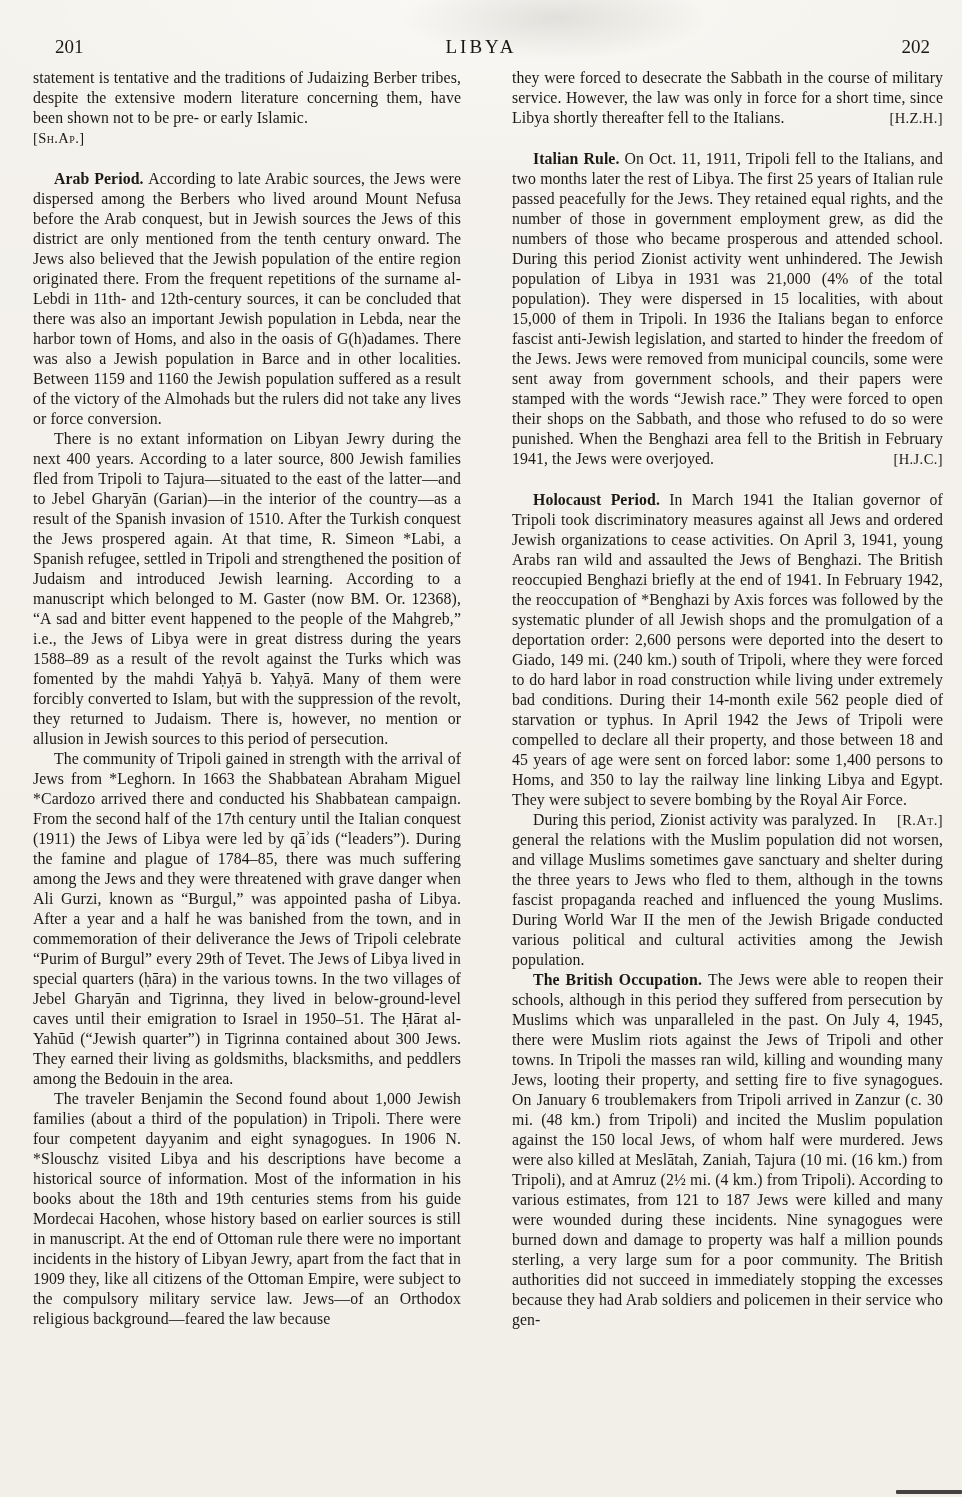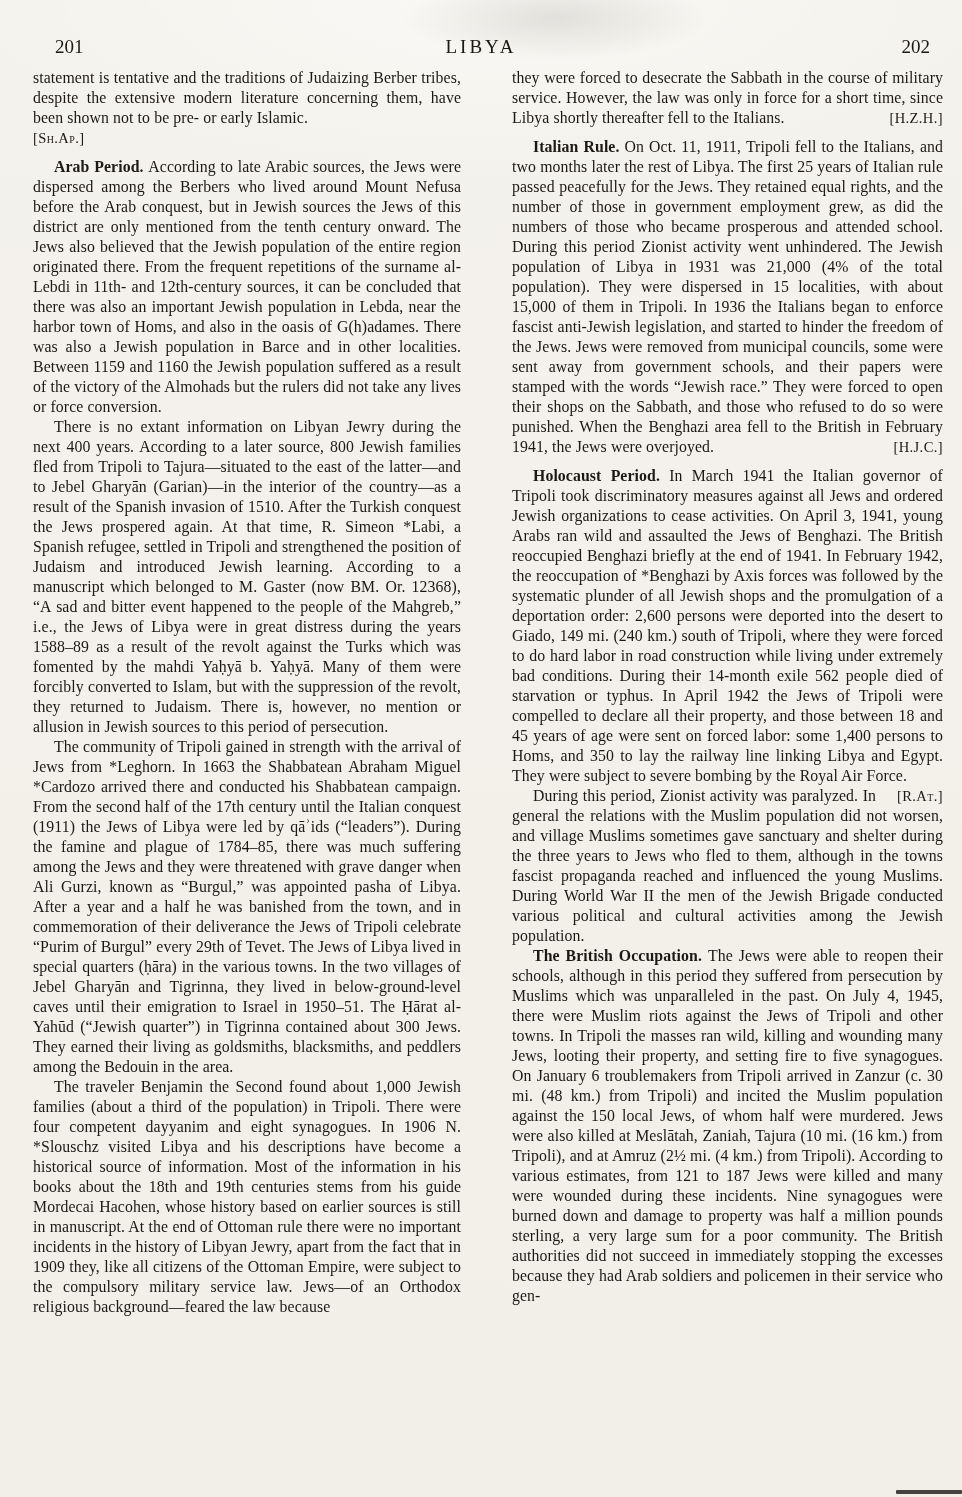--- a/index.html
+++ b/index.html
@@ -31,21 +31,21 @@
   .column.left  { left: 33px;  width: 428px; }
   .column.right { left: 512px; width: 431px; }
   p.para {
     margin: 0;
     font-size: 15.8px;
     line-height: 20px;
     text-align: justify;
     letter-spacing: 0.1px;
   }
   p.para.indent { text-indent: 21px; }
-  p.para.gap { margin-top: 9px; }
+  p.para.gap { margin-top: 21px; }
   .run-head { font-weight: bold; }
   .it { }
   .attribution {
     float: right;
     font-variant: small-caps;
     font-size: 0.92em;
     letter-spacing: 0.4px;
   }
   .attribution.block { float: none; display: block; text-align: left; text-indent: 0; }
   .scan-edge {

